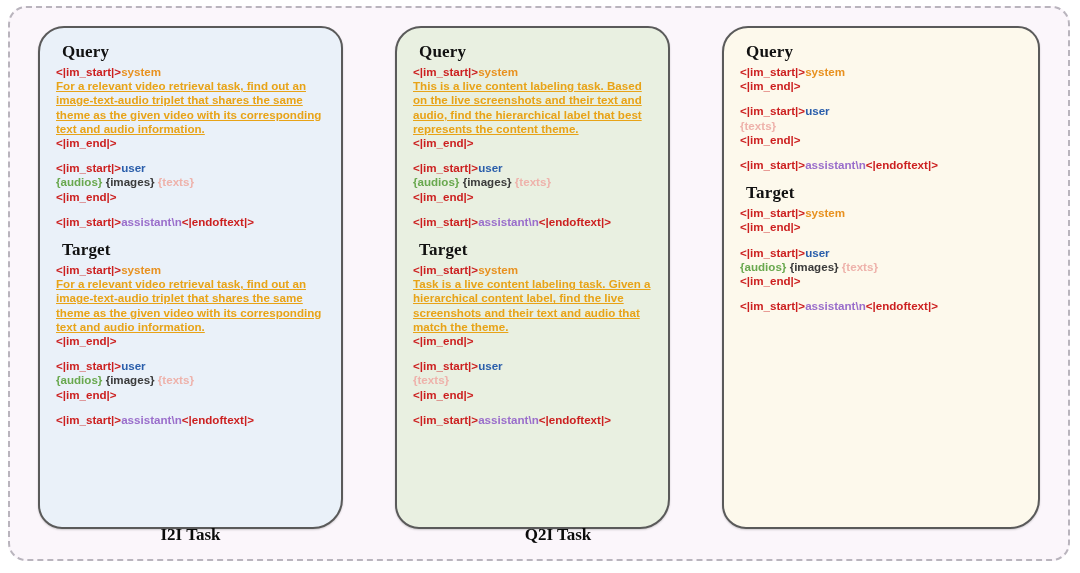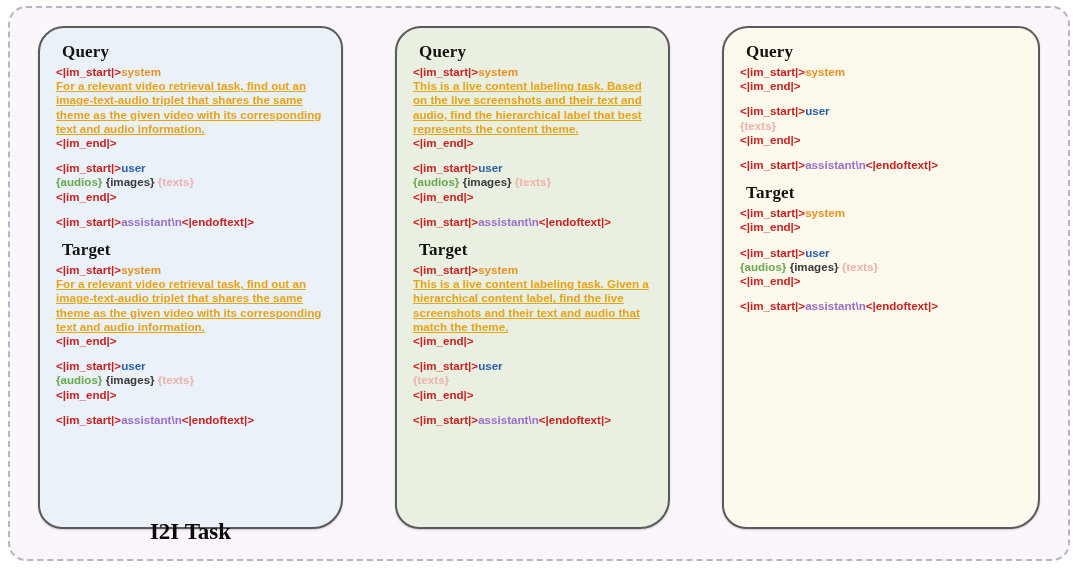--- a/index.html
+++ b/index.html
@@ -110,21 +110,21 @@
     bottom: 14px;
     width: 100%;
     display: flex;
     flex-direction: row;
     padding: 0 28px;
     box-sizing: border-box;
   }
   .caption {
     font-family: "Liberation Serif", serif;
     font-weight: bold;
-    font-size: 23px;
+    font-size: 17px;
     color: #0b0b0b;
     text-align: center;
   }
   .cap-i2i { width: 305px; }
   .cap-cls { width: 275px; }
   .cap-q2i { width: 318px; }
   .cap-spacer-a { width: 27px; }
   .cap-spacer-b { width: 29px; }
 </style>
 </head>
@@ -212,21 +212,21 @@
       <div class="block">
         <span class="line"><span class="tok-delim">&lt;|im_start|&gt;</span><span class="tok-assistant">assistant\n</span><span class="tok-delim">&lt;|endoftext|&gt;</span></span>
       </div>
 
       <div class="gap-sm"></div>
 
       <div class="section-heading heading-target">Target</div>
 
       <div class="block">
         <span class="line"><span class="tok-delim">&lt;|im_start|&gt;</span><span class="tok-system">system</span></span>
-        <span class="instruction">This is a live content labeling task. Given a hierarchical content label, find the live screenshots and their text and audio that match the theme.</span>
+        <span class="instruction">Task is a live content labeling task. Given a hierarchical content label, find the live screenshots and their text and audio that match the theme.</span>
         <span class="line tok-delim">&lt;|im_end|&gt;</span>
       </div>
 
       <div class="gap"></div>
 
       <div class="block">
         <span class="line"><span class="tok-delim">&lt;|im_start|&gt;</span><span class="tok-user">user</span></span>
         <span class="line"><span class="tok-texts">{texts}</span></span>
         <span class="line tok-delim">&lt;|im_end|&gt;</span>
       </div>
@@ -286,15 +286,16 @@
         <span class="line"><span class="tok-delim">&lt;|im_start|&gt;</span><span class="tok-assistant">assistant\n</span><span class="tok-delim">&lt;|endoftext|&gt;</span></span>
       </div>
     </div>
 
   </div>
 
   <div id="captions-row">
     <div class="caption cap-i2i">I2I Task</div>
     <div class="cap-spacer-a"></div>
     <div class="cap-spacer-b"></div>
+    <div class="caption cap-q2i">Q2I Task</div>
   </div>
 
 </div>
 
 </body></html>

